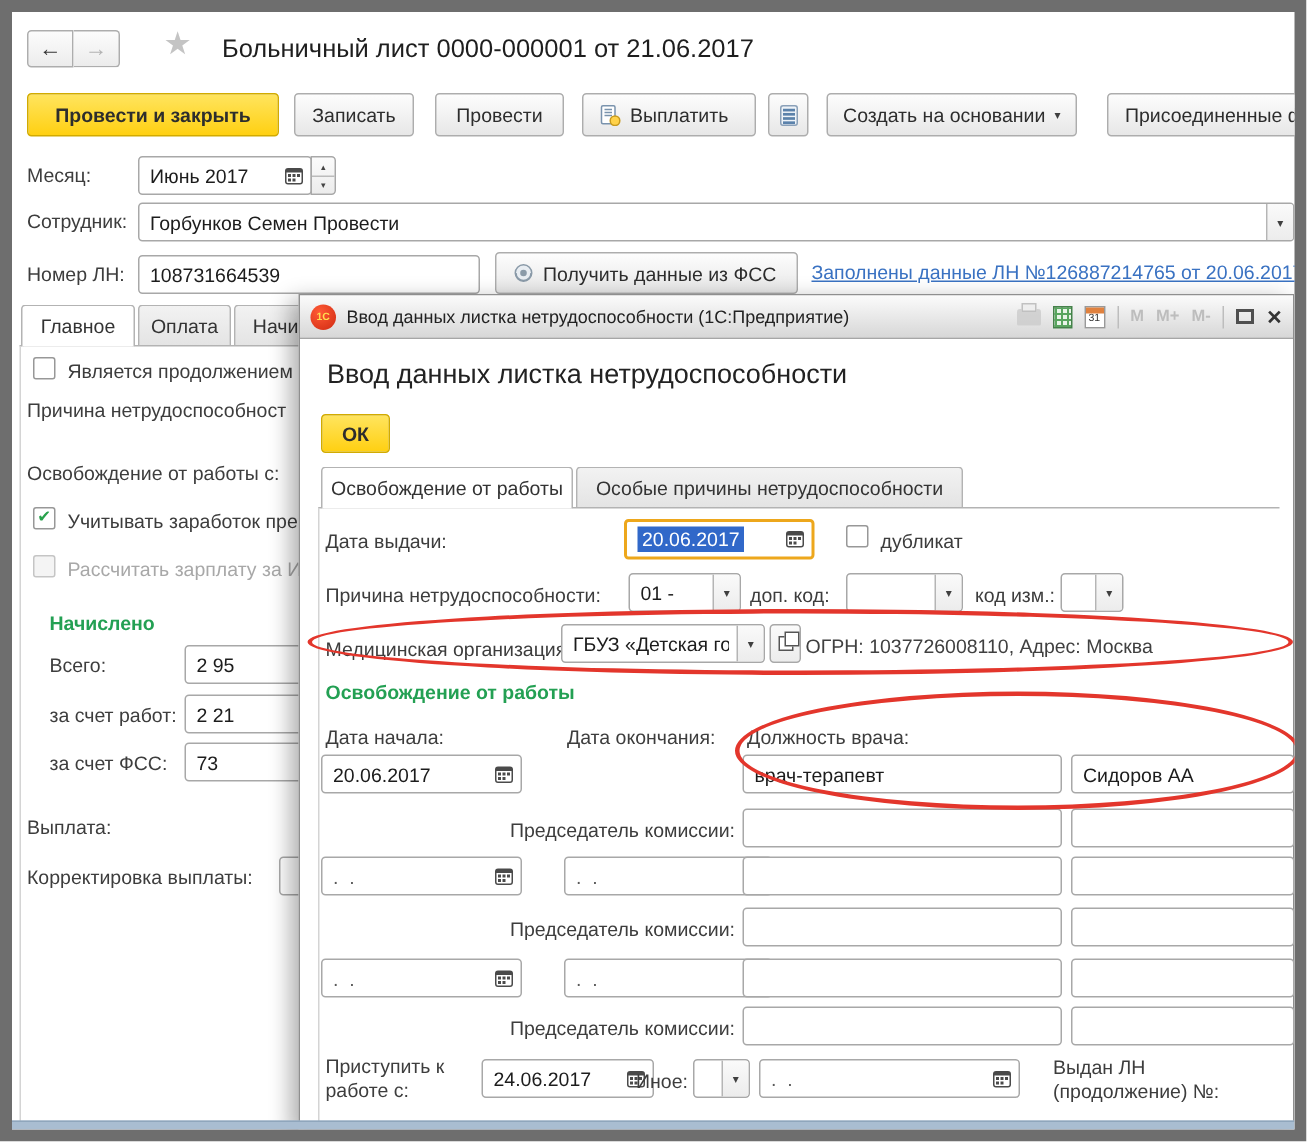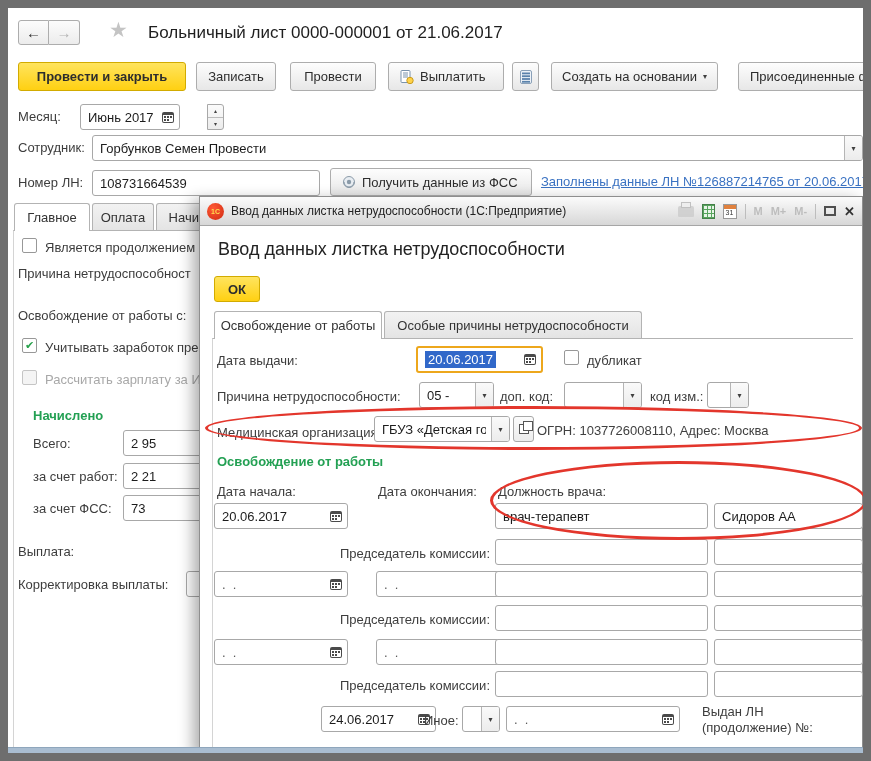--- a/index.html
+++ b/index.html
@@ -136,21 +136,21 @@
   </button>
   <button class="btn ctr" style="left:543px;top:54px;width:167px">
     <span>Создать на основании</span>
     <span class="caret">▾</span>
   </button>
   <button class="btn" style="left:730px;top:54px;width:160px">
     <span>Присоединенные ф</span>
   </button>
 
   <div class="lbl" style="left:10px;top:101px">Месяц:</div>
-  <div class="fld" style="left:72px;top:96px;width:100px">
+  <div class="fld" style="left:84px;top:96px;width:116px">
     <span class="tx">Июнь 2017</span>
     <span class="calbtn">
         <span class="cal"></span>
       </span>
   </div>
   <div class="spinner" style="left:199px;top:96px">
     <span class="sp up">▴</span>
     <span class="sp">▾</span>
   </div>
 
@@ -262,21 +262,21 @@
       <span class="tx"></span>
       <span class="calbtn">
           <span class="cal"></span>
         </span>
     </div>
     <div class="cb" style="left:364px;top:153px"></div>
     <div class="lbl" style="left:387px;top:156px">дубликат</div>
 
     <div class="lbl" style="left:17px;top:192px">Причина нетрудоспособности:</div>
     <div class="fld" style="left:219px;top:185px;width:75px">
-      <span class="tx">05 -</span>
+      <span class="tx">01 -</span>
       <span class="ddseg">▾</span>
     </div>
     <div class="lbl" style="left:300px;top:192px">доп. код:</div>
     <div class="fld" style="left:364px;top:185px;width:78px">
       <span class="tx"></span>
       <span class="ddseg">▾</span>
     </div>
     <div class="lbl" style="left:450px;top:192px">код изм.:</div>
     <div class="fld" style="left:507px;top:185px;width:42px">
       <span class="tx"></span>
@@ -347,20 +347,21 @@
           <span class="cal"></span>
         </span>
     </div>
     <div class="fld" style="left:295px;top:442px;width:213px"></div>
     <div class="fld" style="left:514px;top:442px;width:149px"></div>
 
     <div class="lbl" style="left:110px;top:481px;width:180px;text-align:right">Председатель комиссии:</div>
     <div class="fld" style="left:295px;top:474px;width:213px"></div>
     <div class="fld" style="left:514px;top:474px;width:149px"></div>
 
+    <div class="wraplbl" style="left:17px;top:506px;width:95px">Приступить к работе с:</div>
     <div class="fld" style="left:121px;top:509px;width:115px">
       <span class="tx">24.06.2017</span>
       <span class="calbtn">
           <span class="cal"></span>
         </span>
     </div>
     <div class="lbl" style="left:224px;top:516px">Иное:</div>
     <div class="fld" style="left:262px;top:509px;width:38px">
       <span class="tx"></span>
       <span class="ddseg">▾</span>

